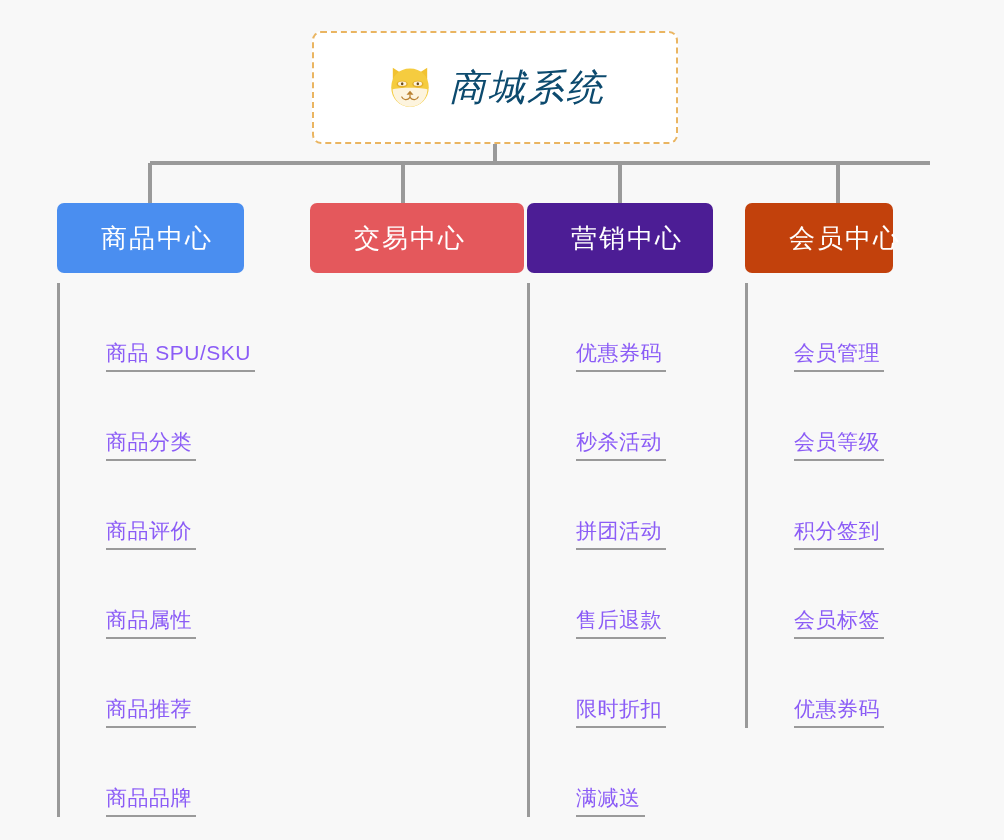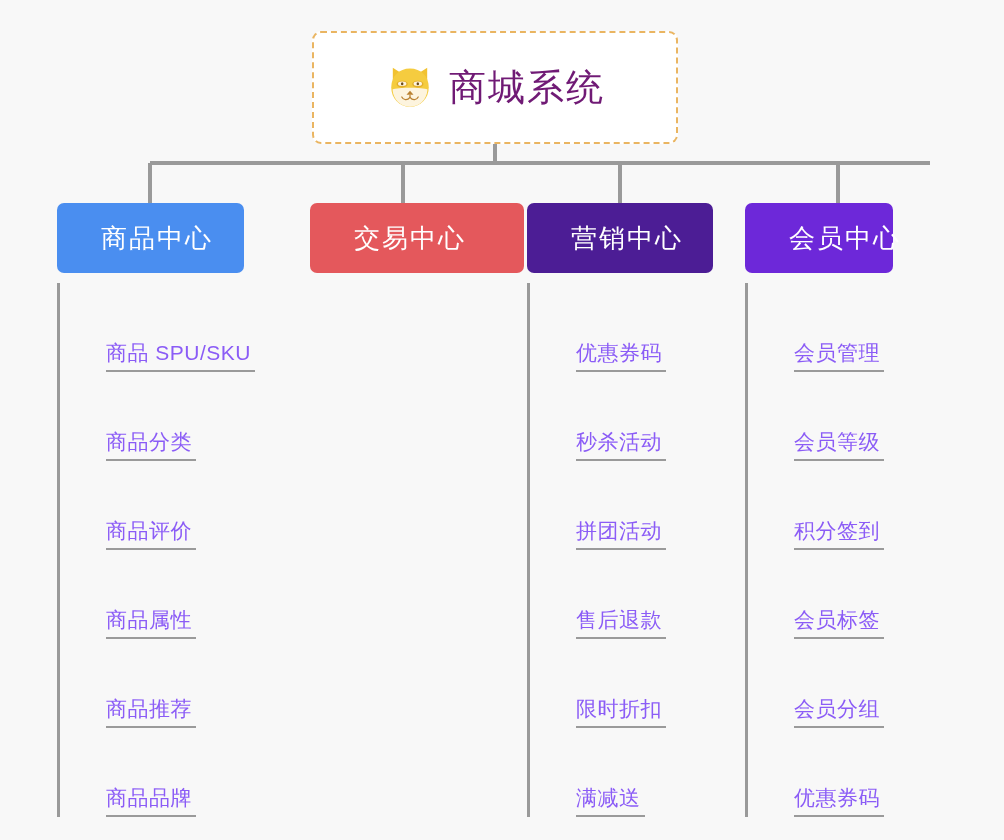--- a/index.html
+++ b/index.html
@@ -35,24 +35,25 @@
     gap: 14px;
   }
   .root-icon {
     width: 50px;
     height: 50px;
     flex: 0 0 50px;
     display: block;
   }
   .root-title {
     font-size: 37px;
-    color: #701a75;
+    color: #0c4a6e;
     letter-spacing: 2px;
     line-height: 1;
     white-space: nowrap;
+    font-style: italic;
   }
 
   
   .connector-layer {
     position: absolute;
     left: 0; top: 0;
     width: 1004px; height: 840px;
     pointer-events: none;
   }
 
@@ -97,21 +98,21 @@
 
   
   .branch.col-0 { left: 57px;  }
   .branch.col-1 { left: 310px; }
   .branch.col-2 { left: 527px; }
   .branch.col-3 { left: 745px; }
 
   .branch.col-0 .branch-header { width: 187px; background: #4a8ef0; }
   .branch.col-1 .branch-header { width: 214px; background: #e4585c; }
   .branch.col-2 .branch-header { width: 186px; background: #4c1d95; }
-  .branch.col-3 .branch-header { width: 148px; background: #6d28d9; }
+  .branch.col-3 .branch-header { width: 148px; background: #c2410c; }
 </style>
 </head>
 <body>
 
 <div id="mindmap">
 
   <div class="root-node">
     <svg class="root-icon" viewBox="0 0 64 64">
 
       <path d="M10 22 L10 6 L24 15 Z" fill="#f2c230"></path>
@@ -220,21 +221,18 @@
       <div class="leaf">
           <span class="leaf-label">会员等级</span>
         </div>
       <div class="leaf">
           <span class="leaf-label">积分签到</span>
         </div>
       <div class="leaf">
           <span class="leaf-label">会员标签</span>
         </div>
       <div class="leaf">
-          <span class="leaf-label">会员分组</span>
-        </div>
-      <div class="leaf">
           <span class="leaf-label">优惠券码</span>
         </div>
     </div>
   </div>
 
 </div>
 
 </body></html>

